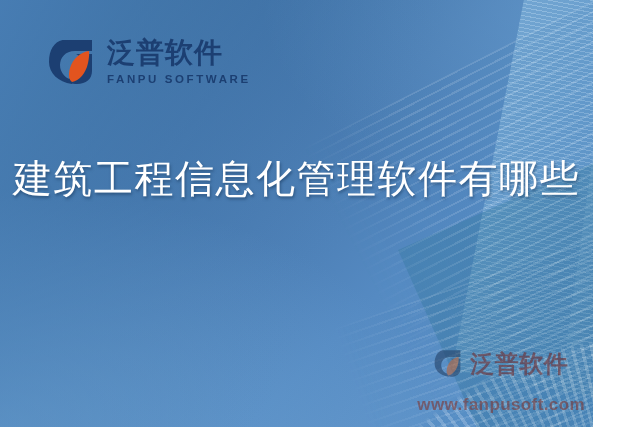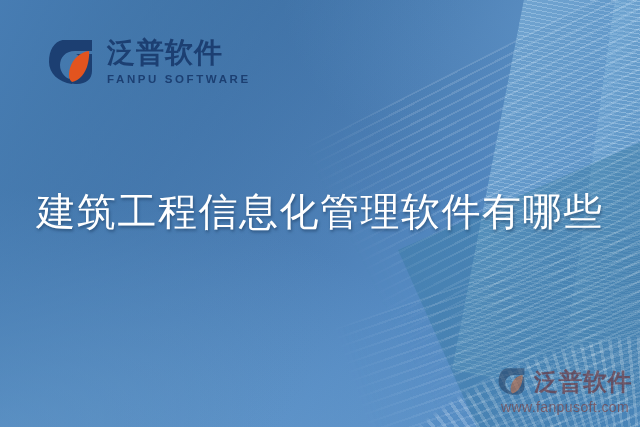--- a/index.html
+++ b/index.html
@@ -2,21 +2,21 @@
 <html><head>
 <meta charset="utf-8">
 <style>
   html, body {
     margin: 0;
     padding: 0;
     background: #ffffff;
   }
   #banner {
     position: relative;
-    width: 640px;
+    width: 593px;
     height: 427px;
     overflow: hidden;
     font-family: "Liberation Sans", "DejaVu Sans", sans-serif;
     
     background:
       linear-gradient(135deg,
         #2c5d91 0%,
         #336495 14%,
         #3d6ea2 30%,
         #4a7cb2 48%,
@@ -188,21 +188,20 @@
     right: 0;
     top: 152px;
     text-align: center;
     font-family: "DejaVu Sans", "Liberation Sans", sans-serif;
     font-size: 39px;
     font-weight: 400;
     color: #ffffff;
     letter-spacing: 1.5px;
     white-space: nowrap;
     text-shadow: 1px 2px 3px rgba(22,52,88,0.55);
-    margin-top: 33px;
   }
 
   
   #watermark {
     position: absolute;
     right: 8px;
     bottom: 12px;
     display: flex;
     flex-direction: column;
     align-items: center;
@@ -213,23 +212,23 @@
   #watermark .wm-cn {
     font-family: "DejaVu Sans", "Liberation Sans", sans-serif;
     font-size: 24px;
     font-weight: 700;
     color: #6f2f33;
     line-height: 1;
     letter-spacing: 0.5px;
     white-space: nowrap;
   }
   #watermark .wm-url {
-    margin-top: 3px;
-    font-size: 14px;
-    font-weight: 400;
+    margin-top: 17px;
+    font-size: 17px;
+    font-weight: 700;
     color: #7d3a38;
     letter-spacing: .4px;
     white-space: nowrap;
   }
 </style>
 </head>
 <body>
 
 <div id="banner">
 

